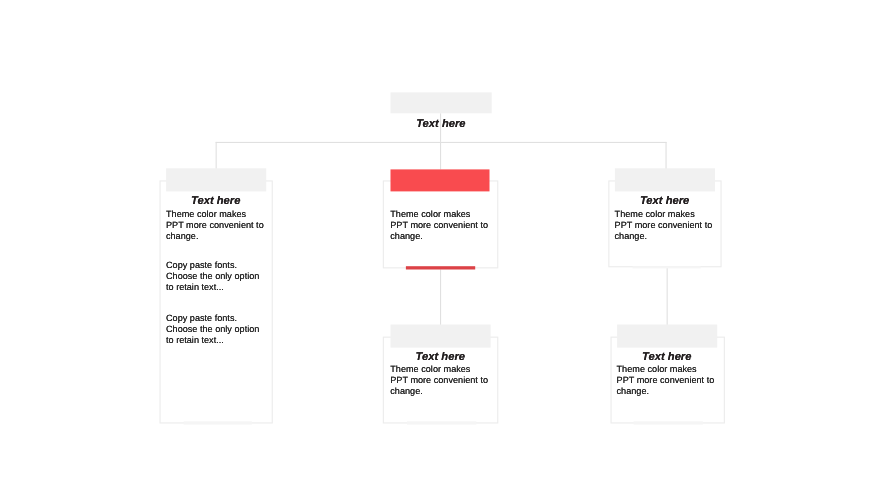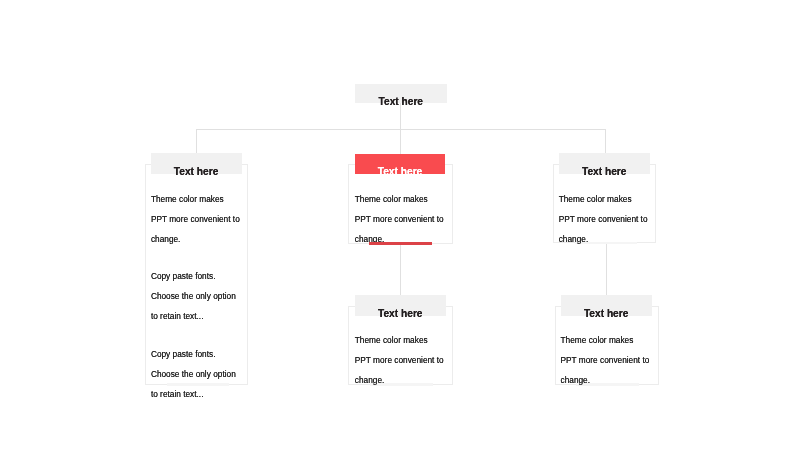--- a/index.html
+++ b/index.html
@@ -41,29 +41,29 @@
     background: #f1f1f1;
     box-sizing: border-box;
     display: flex;
     align-items: center;
     justify-content: center;
     font-weight: bold;
     font-size: 10.2px;
     color: #231f20;
     letter-spacing: 0px;
   }
-  .hdr-text { display: block; position: relative; top: 8px; text-shadow: 0 0 0.3px currentColor; }
+  .hdr-text { display: block; position: relative; top: 19px; text-shadow: 0 0 0.3px currentColor; font-style: italic; }
   .hdr.accent {
     background: #f94b4f;
     color: #ffffff;
   }
   .body {
     position: absolute;
     font-size: 8.3px;
-    line-height: 20px;
+    line-height: 10px;
     color: #262626;
     text-shadow: 0 0 0.45px #262626;
   }
   .body p { margin: 0 0 17.8px 0; }
   .body p:last-child { margin-bottom: 0; }
   .accentbar {
     position: absolute;
     background: #dc4247;
   }
   .softbar {

